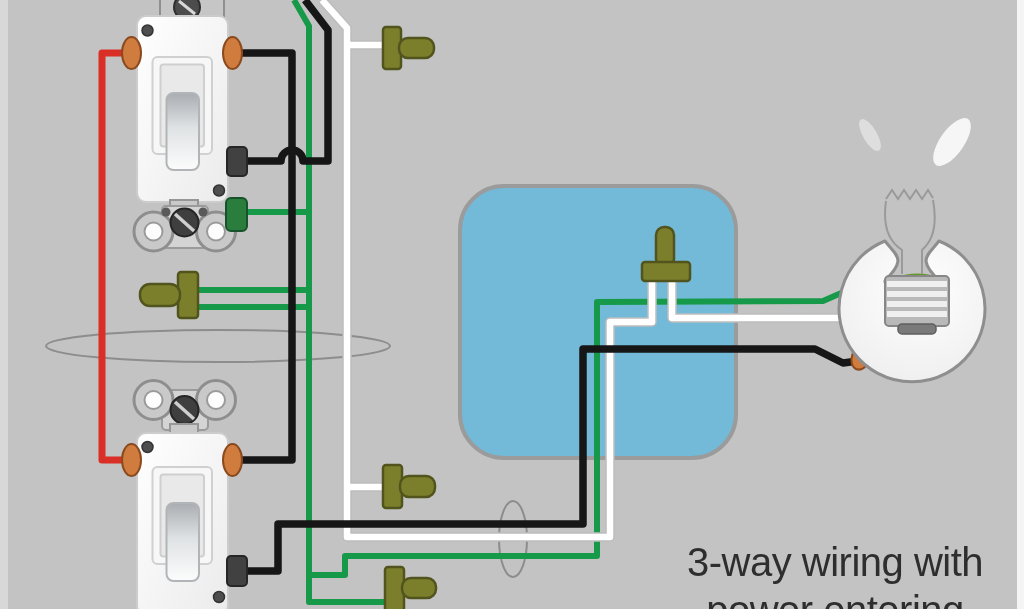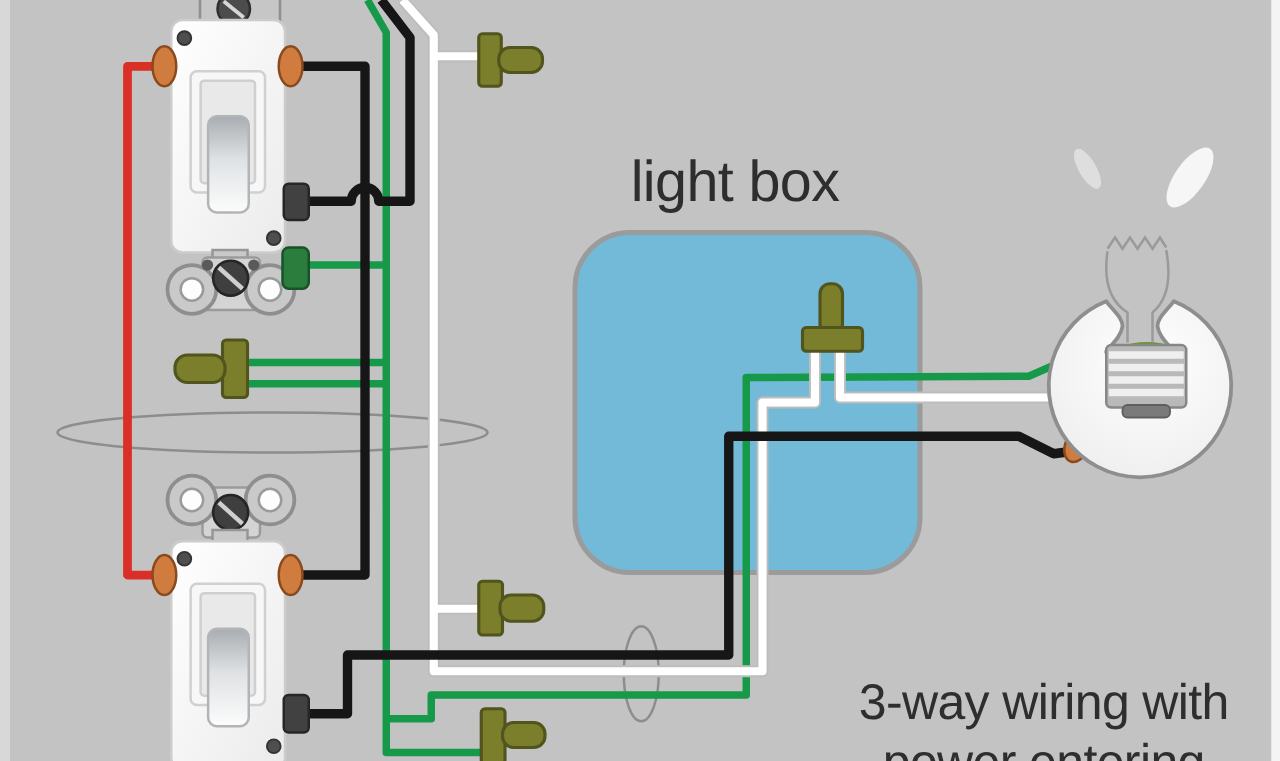--- a/index.html
+++ b/index.html
@@ -164,19 +164,18 @@
         <rect x="885" y="276" width="64" height="50" rx="4" fill="#b9b9b9" stroke="#878787" stroke-width="2"></rect>
         <rect x="887" y="281" width="60" height="6" fill="#efefef"></rect>
         <rect x="887" y="291" width="60" height="6" fill="#efefef"></rect>
         <rect x="887" y="301" width="60" height="6" fill="#efefef"></rect>
         <rect x="887" y="311" width="60" height="6" fill="#efefef"></rect>
         <rect x="898" y="324" width="38" height="10" rx="4" fill="#7a7a7a" stroke="#5f5f5f" stroke-width="1.5"></rect>
       </g>
     </g>
   </svg>
 
-  <div class="txt" id="light-box-label">light box</div>
   <div class="txt" id="caption-line-1">3-way wiring with</div>
   <div class="txt" id="caption-line-2">power entering</div>
 
   <div class="edge-strip" id="strip-left"></div>
   <div class="edge-strip" id="strip-right"></div>
 </div>
 
 </body></html>

